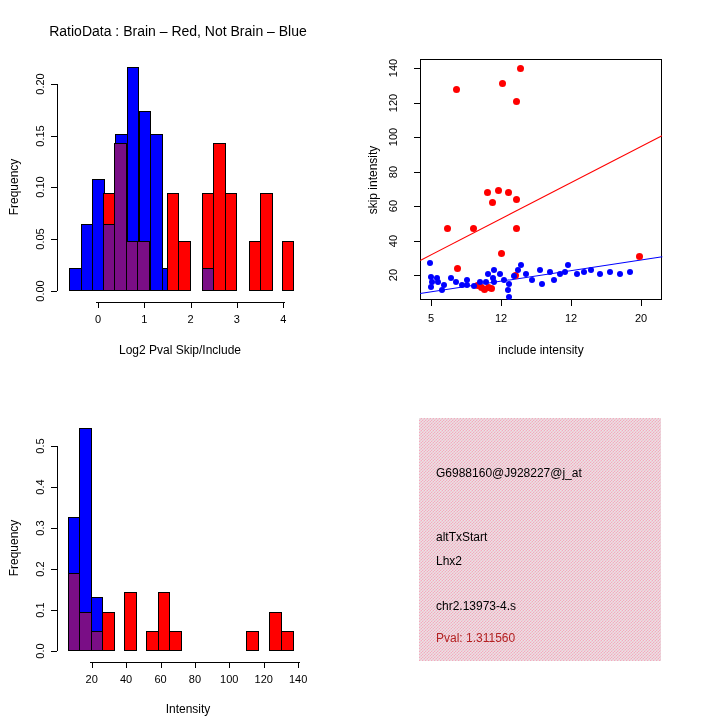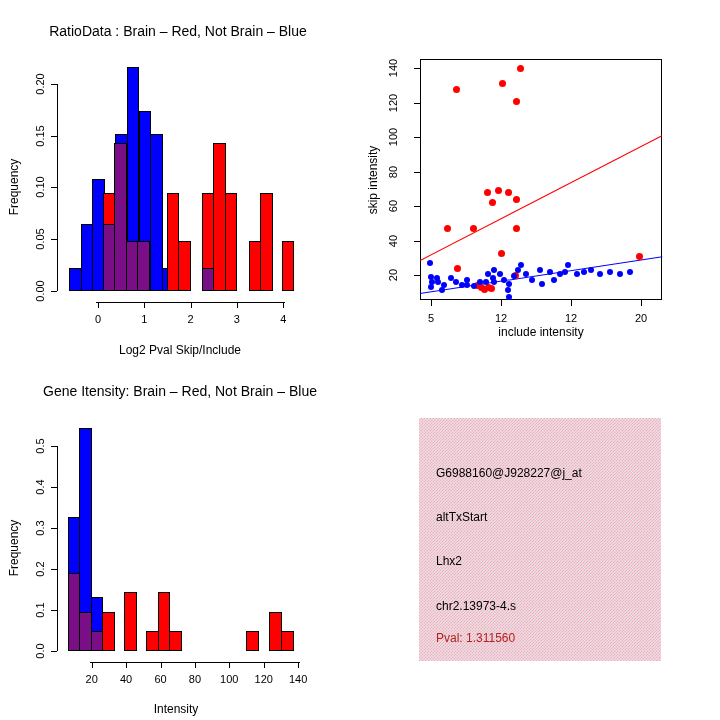--- a/index.html
+++ b/index.html
@@ -15,29 +15,28 @@
 </head>
 <body>
 
 <div id="app">
 
   <div class="ctr title" style="left:178px;top:31px">RatioData : Brain – Red, Not Brain – Blue</div>
   <div class="ctr-rot axlab" style="left:14px;top:187px">Frequency</div>
   <div class="ctr axlab" style="left:180px;top:350px">Log2 Pval Skip/Include</div>
 
   <div class="ctr-rot axlab" style="left:373px;top:180px">skip intensity</div>
-  <div class="ctr axlab" style="left:541px;top:332px">include intensity</div>
-
-  <div class="ctr title" style="left:180px;top:391px">Gene Itensity: Brain – Red, Not Brain – Blue</div>
+  <div class="ctr axlab" style="left:541px;top:350px">include intensity</div>
+
   <div class="ctr-rot axlab" style="left:14px;top:548px">Frequency</div>
-  <div class="ctr axlab" style="left:176px;top:709px">Intensity</div>
+  <div class="ctr axlab" style="left:188px;top:709px">Intensity</div>
 
   <div id="info-box" style="position: absolute; left: 419px; top: 418px; width: 242px; height: 243px; background-color: rgb(233, 226, 229); background-image: linear-gradient(45deg, rgb(245, 169, 189) 25%, transparent 25%, transparent 75%, rgb(245, 169, 189) 75%), linear-gradient(45deg, rgb(245, 169, 189) 25%, transparent 25%, transparent 75%, rgb(245, 169, 189) 75%); background-position: 0px 0px, 1.5px 1.5px; background-size: 3px 3px;"></div>
   <div class="info-line" style="left:436px;top:466px">G6988160@J928227@j_at</div>
-  <div class="info-line" style="left:436px;top:510px">altTxStart</div>
+  <div class="info-line" style="left:436px;top:530px">altTxStart</div>
   <div class="info-line" style="left:436px;top:554px">Lhx2</div>
   <div class="info-line" style="left:436px;top:599px">chr2.13973-4.s</div>
   <div class="info-line" id="pval-line" style="left: 436px; top: 631px; color: rgb(178, 34, 34);">Pval: 1.311560</div>
 
 <div style="left: 69.1px; top: 267.7px; width: 12.6px; height: 23px; background: rgb(0, 0, 255); border: 1px solid rgb(0, 0, 0); box-sizing: border-box; position: absolute;"></div>
     <div style="left: 80.6px; top: 223.7px; width: 12.6px; height: 67px; background: rgb(0, 0, 255); border: 1px solid rgb(0, 0, 0); box-sizing: border-box; position: absolute;"></div>
     <div style="left: 92.2px; top: 178.7px; width: 12.6px; height: 112px; background: rgb(0, 0, 255); border: 1px solid rgb(0, 0, 0); box-sizing: border-box; position: absolute;"></div>
     <div style="left: 103.8px; top: 223.7px; width: 12.6px; height: 67px; background: rgb(0, 0, 255); border: 1px solid rgb(0, 0, 0); box-sizing: border-box; position: absolute;"></div>
     <div style="left: 115.4px; top: 133.7px; width: 12.6px; height: 157px; background: rgb(0, 0, 255); border: 1px solid rgb(0, 0, 0); box-sizing: border-box; position: absolute;"></div>
     <div style="left: 126.9px; top: 66.7px; width: 12.6px; height: 224px; background: rgb(0, 0, 255); border: 1px solid rgb(0, 0, 0); box-sizing: border-box; position: absolute;"></div>

